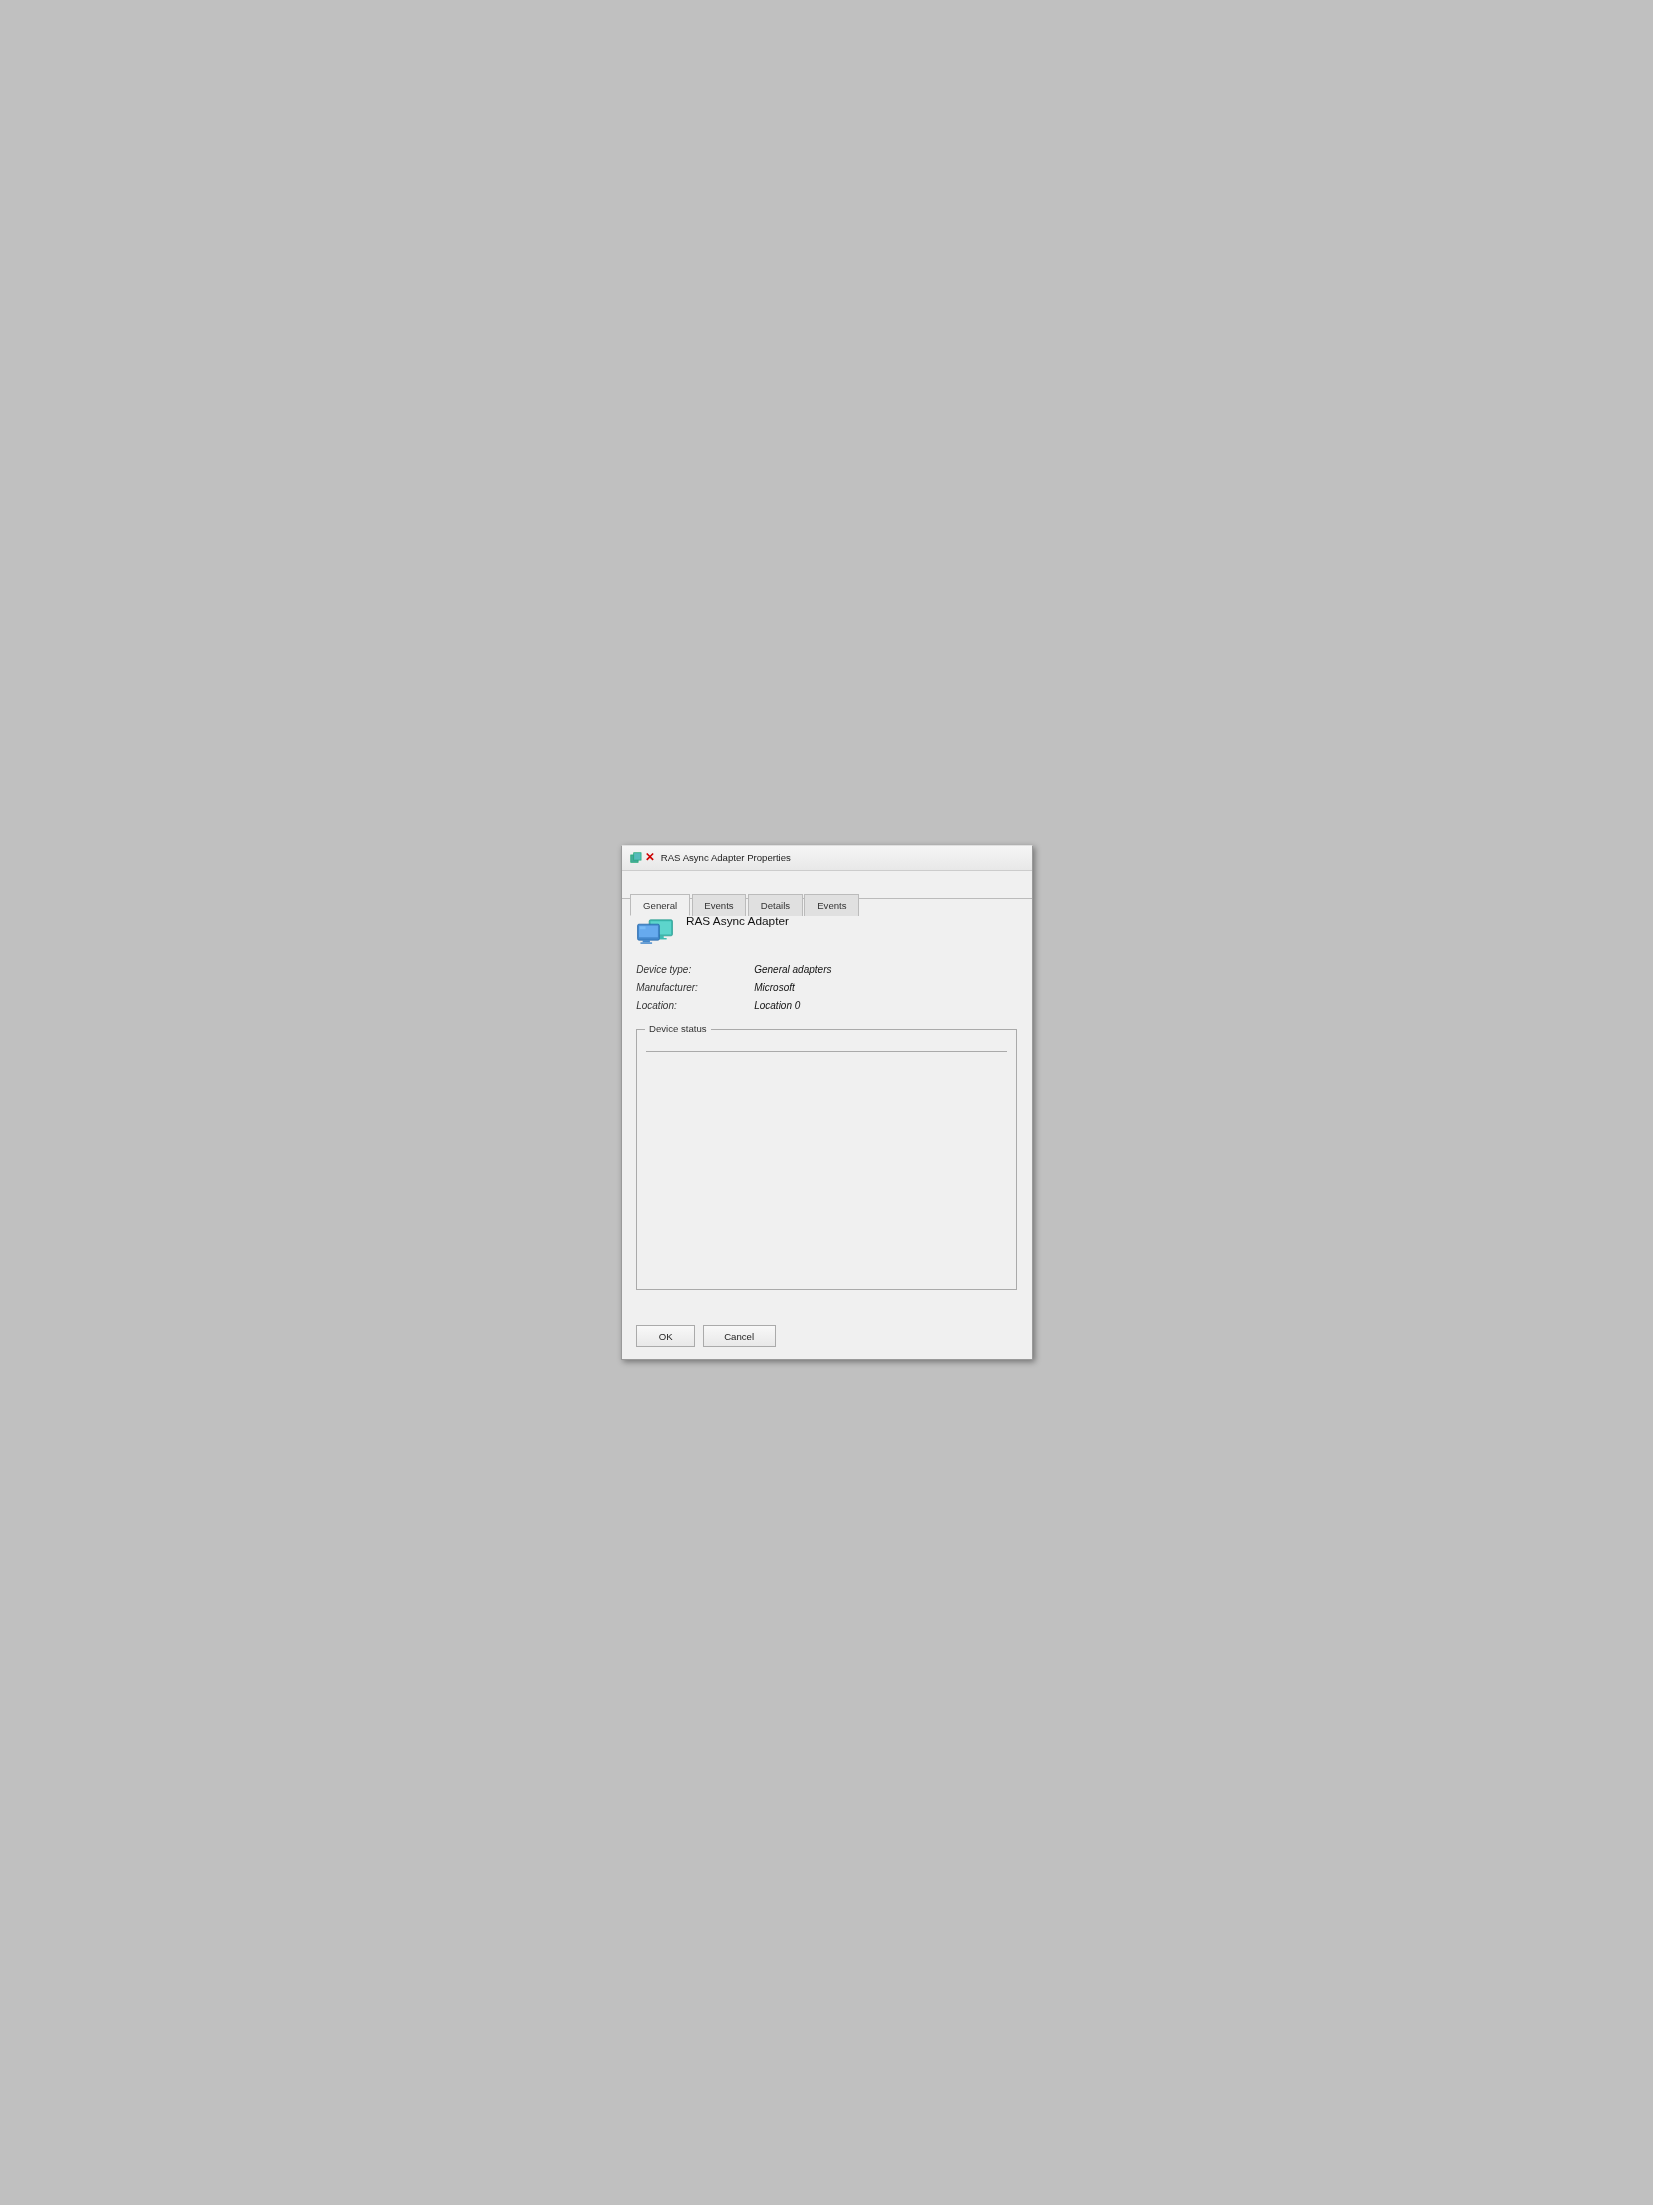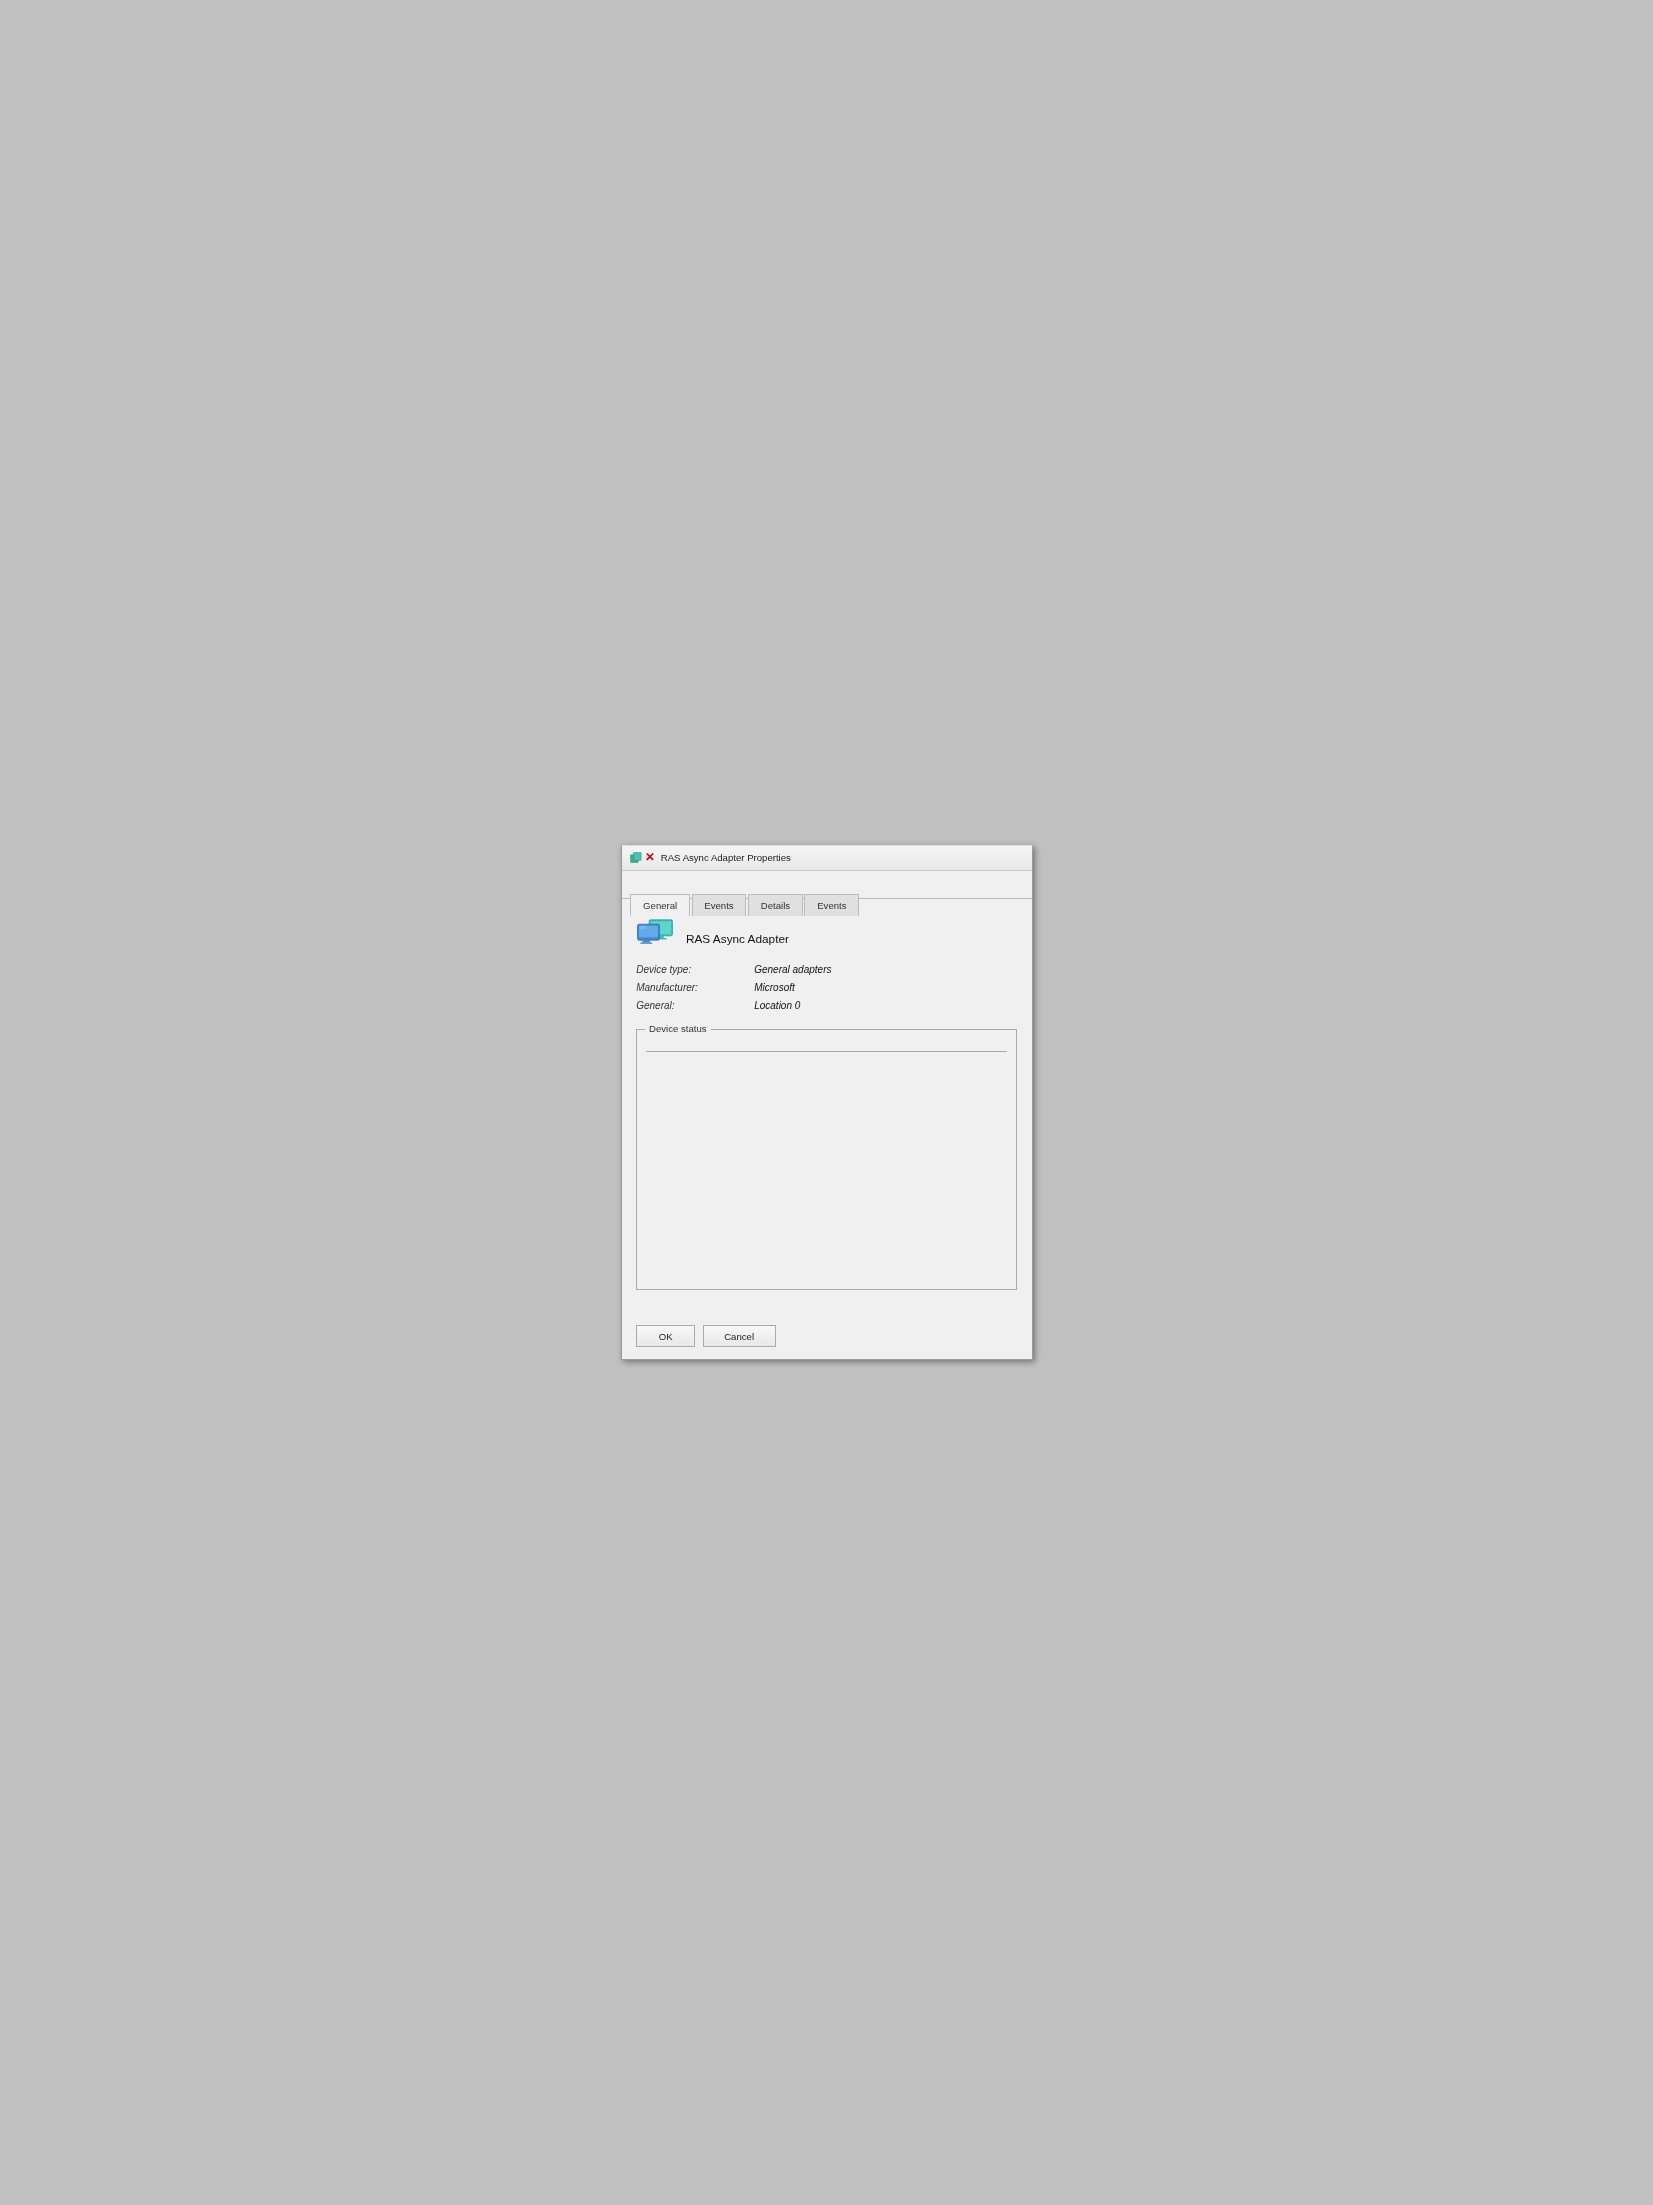--- a/index.html
+++ b/index.html
@@ -102,21 +102,21 @@
 
     .dialog-content {
       padding: 14.7px 14.7px 11.8px 14.7px;
       flex: 1;
       display: flex;
       flex-direction: column;
     }
 
     .device-header {
       display: flex;
-      align-items: flex-end;
+      align-items: flex-start;
       gap: 11.8px;
       margin-bottom: 17.6px;
     }
 
     .device-icon {
       width: 38px;
       height: 32px;
       flex-shrink: 0;
     }
 
@@ -304,21 +304,21 @@
       <span class="device-name">RAS Async Adapter</span>
     </div>
 
     <div class="properties-grid">
       <span class="prop-label">Device type:</span>
       <span class="prop-value">General adapters</span>
 
       <span class="prop-label">Manufacturer:</span>
       <span class="prop-value">Microsoft</span>
 
-      <span class="prop-label">General:</span>
+      <span class="prop-label">Location:</span>
       <span class="prop-value">Location 0</span>
     </div>
 
     <div class="device-status-group">
       <span class="device-status-legend">Device status</span>
       <div class="device-status-content">
         <hr class="status-divider">
       </div>
     </div>
 

